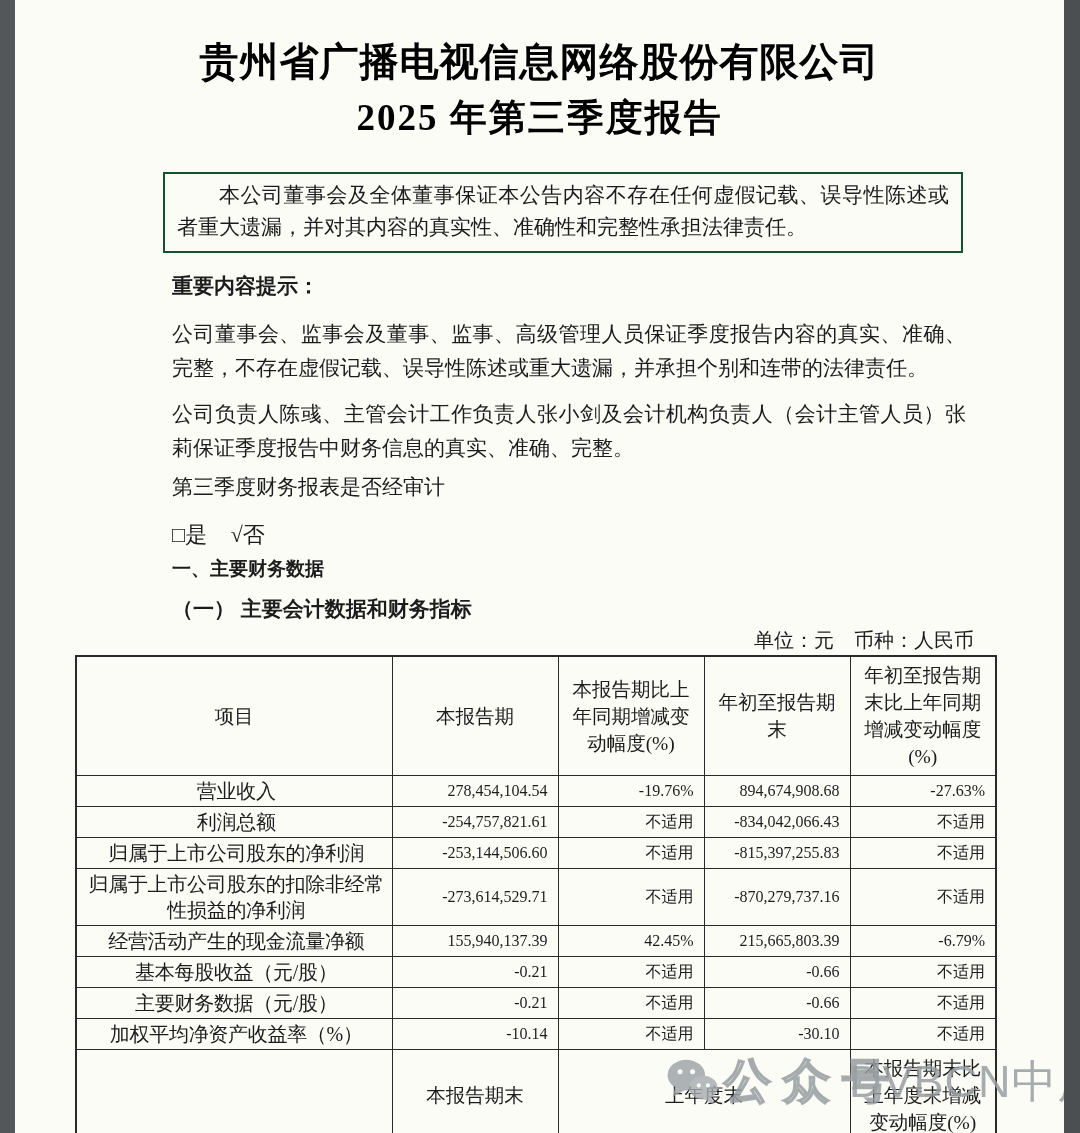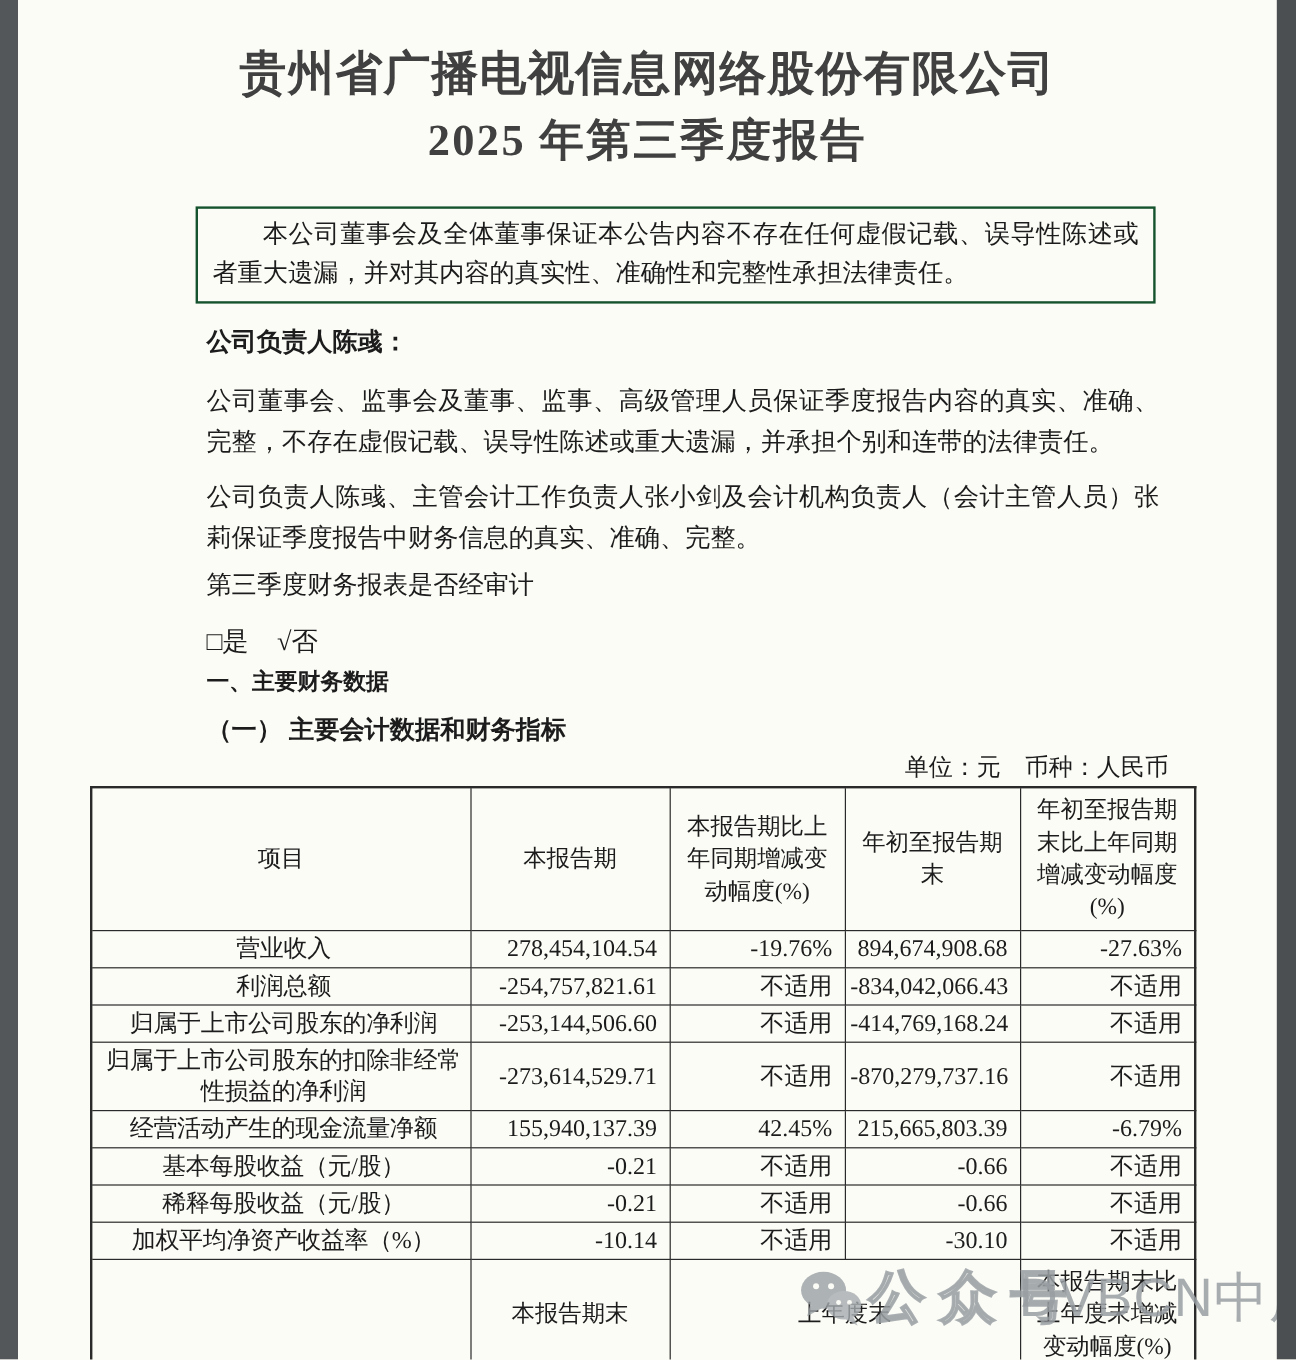--- a/index.html
+++ b/index.html
@@ -7,21 +7,21 @@
     width:1080px;height:1133px;position:relative;overflow:hidden;
     background:#fcfcf7;
     font-family:"Liberation Serif", serif;
     color:#1c1c1c;
   }
   .side-bar{position:absolute;top:0;bottom:0;z-index:5;}
   .side-bar.left{left:0;width:15px;background:#54575a;}
   .side-bar.right{right:0;width:16px;background:#4c4f52;}
   .doc{position:absolute;left:15px;right:16px;top:0;bottom:0;background:#fcfcf7;}
 
-  .title{margin:34px 16px 0;text-align:center;font-weight:bold;color:#404040;
+  .title{margin:34px 16px 0;text-align:center;font-weight:bold;color:#000000;
          font-family:"Liberation Serif", serif;}
   .title .tl{display:block;line-height:56px;}
   .title .tl1{font-size:39px;letter-spacing:1px;}
   .title .tl2{font-size:37px;letter-spacing:2px;}
 
   .disclaimer-box{
     margin:26px 0 0 148px;width:772px;
     border:2px solid #14532d;background:transparent;
     padding:5px 12px 8px 12px;
   }
@@ -38,21 +38,21 @@
             font-family:Liberation Serif, serif;}
   .sec-sub{margin:8px 98px 0 157px;font-size:21px;line-height:32px;font-weight:bold;
            font-family:"Liberation Sans", sans-serif;}
   .unit-line{margin:2px 90px 0 0;font-size:20px;line-height:26px;text-align:right;}
 
   table.fin{border-collapse:collapse;margin:2px 0 0 60px;width:920px;
             border:2px solid #2a2a2a;table-layout:fixed;}
   table.fin th,table.fin td{border:1px solid #2a2a2a;font-weight:normal;}
   .hc{text-align:center;vertical-align:middle;padding:5px 10px;font-size:19.5px;line-height:27px;}
   .lc{text-align:center;vertical-align:middle;padding:2px 4px 2px 8px;font-size:20px;line-height:26px;letter-spacing:-0.3px;}
-  .nc{text-align:right;vertical-align:middle;padding:2px 10px 2px 4px;font-size:20px;line-height:26px;}
+  .nc{text-align:right;vertical-align:middle;padding:2px 10px 2px 4px;font-size:16px;line-height:26px;}
   table.fin tr{height:29px;}
 
   .watermark{position:absolute;left:664px;top:1050px;z-index:4;display:flex;align-items:center;
              pointer-events:none;white-space:nowrap;}
   .wm-icon{flex:0 0 auto;margin-right:4px;opacity:.8;}
   .wm-pub{font-size:47px;font-weight:bold;letter-spacing:12px;
           color:rgba(165,170,173,0.35);
           -webkit-text-stroke:1.6px rgba(150,156,160,0.8);
           font-family:"Liberation Sans", sans-serif;}
   .wm-brand{font-size:45px;color:rgba(152,158,162,0.85);letter-spacing:1px;margin-left:-52px;
@@ -68,21 +68,21 @@
 
   <h1 class="title">
     <span class="tl tl1">贵州省广播电视信息网络股份有限公司</span>
     <span class="tl tl2">2025 年第三季度报告</span>
   </h1>
 
   <div class="disclaimer-box">
     <p>本公司董事会及全体董事保证本公告内容不存在任何虚假记载、误导性陈述或者重大遗漏，并对其内容的真实性、准确性和完整性承担法律责任。</p>
   </div>
 
-  <p class="notice-head">公司负责人陈彧：</p>
+  <p class="notice-head">重要内容提示：</p>
 
   <p class="para p1">公司董事会、监事会及董事、监事、高级管理人员保证季度报告内容的真实、准确、完整，不存在虚假记载、误导性陈述或重大遗漏，并承担个别和连带的法律责任。</p>
   <p class="para p2">公司负责人陈彧、主管会计工作负责人张小剑及会计机构负责人（会计主管人员）张莉保证季度报告中财务信息的真实、准确、完整。</p>
 
   <p class="audit-q">第三季度财务报表是否经审计</p>
   <p class="audit-a">
     <span class="opt">□是</span>
     <span class="opt">√否</span>
   </p>
 
@@ -118,21 +118,21 @@
           <td class="lc">利润总额</td>
           <td class="nc">-254,757,821.61</td>
           <td class="nc">不适用</td>
           <td class="nc">-834,042,066.43</td>
           <td class="nc">不适用</td>
         </tr>
         <tr>
           <td class="lc">归属于上市公司股东的净利润</td>
           <td class="nc">-253,144,506.60</td>
           <td class="nc">不适用</td>
-          <td class="nc">-414,769,168.24</td>
+          <td class="nc">-815,397,255.83</td>
           <td class="nc">不适用</td>
         </tr>
         <tr>
           <td class="lc">归属于上市公司股东的扣除非经常性损益的净利润</td>
           <td class="nc">-273,614,529.71</td>
           <td class="nc">不适用</td>
           <td class="nc">-870,279,737.16</td>
           <td class="nc">不适用</td>
         </tr>
         <tr>
@@ -143,21 +143,21 @@
           <td class="nc">-6.79%</td>
         </tr>
         <tr>
           <td class="lc">基本每股收益（元/股）</td>
           <td class="nc">-0.21</td>
           <td class="nc">不适用</td>
           <td class="nc">-0.66</td>
           <td class="nc">不适用</td>
         </tr>
         <tr>
-          <td class="lc">稀释每股收益（元/股）</td>
+          <td class="lc">主要财务数据（元/股）</td>
           <td class="nc">-0.21</td>
           <td class="nc">不适用</td>
           <td class="nc">-0.66</td>
           <td class="nc">不适用</td>
         </tr>
         <tr>
           <td class="lc">加权平均净资产收益率（%）</td>
           <td class="nc">-10.14</td>
           <td class="nc">不适用</td>
           <td class="nc">-30.10</td>

